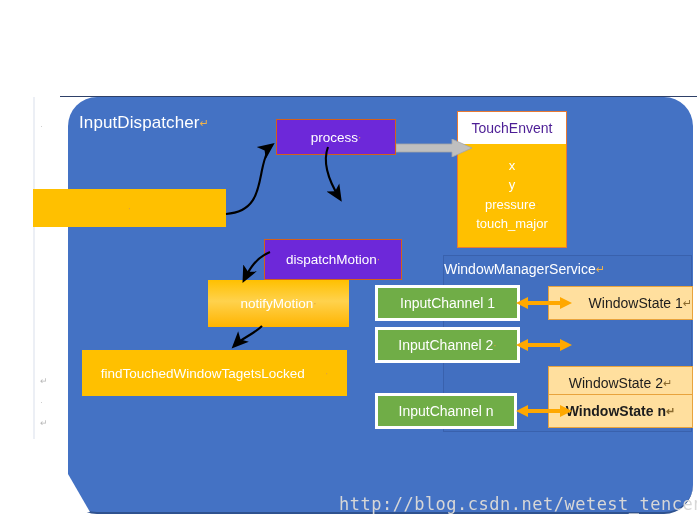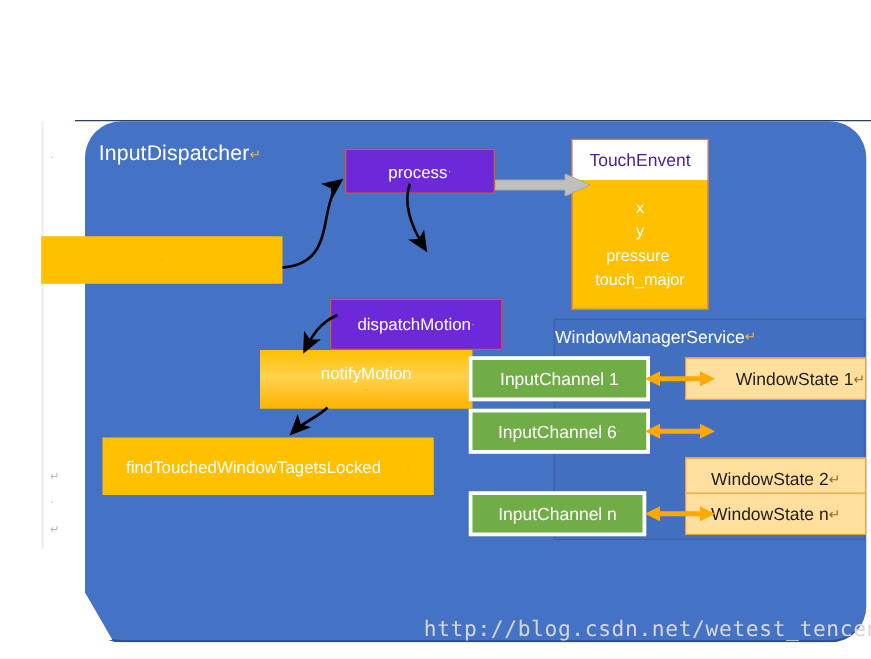--- a/index.html
+++ b/index.html
@@ -252,21 +252,21 @@
 <div class="node node-orange" style="left:276px; top:119px; width:120px; height:36px;">
   <span>process</span>
     <span class="cr-faint">·</span>
 </div>
 
 <div class="node node-orange" style="left:264px; top:211px; width:138px; height:41px;margin-top:28px;">
   <span>dispatchMotion</span>
     <span class="cr-faint">·</span>
 </div>
 
-<div class="node node-amber-grad" style="left:208px; top:280px; width:170px; height:47px;flex-direction:column;">
+<div class="node node-amber-grad" style="left:208px; top:280px; width:141px; height:47px;">
   <span>notifyMotion</span>
     <span class="cr-faint">·</span>
 </div>
 
 <div class="node node-amber" style="left:82px; top:350px; width:265px; height:46px;gap:20px;">
   <span>findTouchedWindowTagetsLocked</span>
     <span class="cr-faint">·</span>
 </div>
 
 <div id="touchevent-box">
@@ -281,32 +281,32 @@
 
 <div class="node node-green" style="left:375px; top:285px; width:145px; height:36px;">
   <span>InputChannel 1</span>
 </div>
 <div class="node node-lightamber" style="left:548px; top:286px; width:145px; height:34px;justify-content:flex-end;">
   <span>WindowState 1</span>
     <span class="cr-dark">↵</span>
 </div>
 
 <div class="node node-green" style="left:375px; top:327px; width:145px; height:36px;">
-  <span>InputChannel 6</span>
+  <span>InputChannel 2</span>
     <span class="cr-faint">·</span>
 </div>
 <div class="node node-lightamber" style="left:548px; top:328px; width:145px; height:34px;margin-top:38px;">
   <span>WindowState 2</span>
     <span class="cr-dark">↵</span>
 </div>
 
 <div class="node node-green" style="left:375px; top:393px; width:142px; height:36px;justify-content:center;">
   <span>InputChannel n</span>
 </div>
-<div class="node node-lightamber" style="left:548px; top:394px; width:145px; height:34px;">
+<div class="node node-lightamber" style="left:548px; top:394px; width:145px; height:34px;font-weight:bold;">
   <span>WindowState n</span>
     <span class="cr-dark">↵</span>
 </div>
 
 <svg id="block-arrow" viewBox="0 0 76 18">
   <polygon points="0,5 56,5 56,0 76,9 56,18 56,13 0,13" fill="#bfbfbf" stroke="#a6a6a6" stroke-width="0.8"></polygon>
 </svg>
 
 <svg class="dbl-arrow" style="left:516px; top:295px;" viewBox="0 0 56 16">
   <line x1="10" y1="8" x2="46" y2="8" stroke="#ffa800" stroke-width="4"></line>

